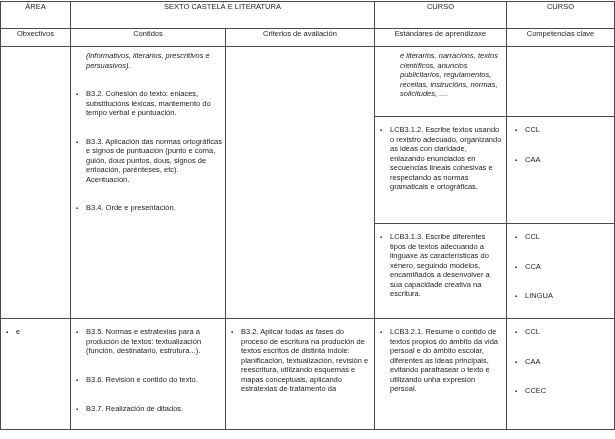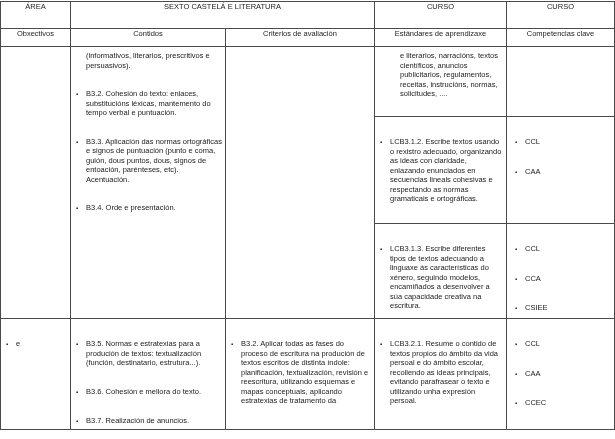--- a/index.html
+++ b/index.html
@@ -27,25 +27,25 @@
     line-height: 9.5px;
     overflow: hidden;
   }
   .hc {
     text-align: center;
     vertical-align: middle;
     font-size: 8px;
   }
   .cellpad { padding: 4px 3px 2px 5px; }
   .li { display: flex; margin-top: 19px; }
-  .li:first-child { margin-top: 16px; }
+  .li:first-child { margin-top: 4px; }
   .blt { flex: 0 0 10px; }
   .blt::before { content: "▪"; font-size: 6px; line-height: 9.5px; }
   .txt { flex: 1 1 auto; }
-  .cont { margin-left: 10px; margin-bottom: 3px; }
+  .cont { margin-left: 10px; margin-bottom: 3px; font-style: italic; }
   .cont-flush { margin-left: 20px; }
 </style>
 </head>
 <body>
 
 <table class="curr">
   <colgroup>
     <col style="width:70px">
     <col style="width:155px">
     <col style="width:149px">
@@ -134,21 +134,21 @@
         <div class="li">
           <span class="blt"></span>
           <span class="txt">CCL</span>
         </div>
         <div class="li">
           <span class="blt"></span>
           <span class="txt">CCA</span>
         </div>
         <div class="li">
           <span class="blt"></span>
-          <span class="txt">CSIEE</span>
+          <span class="txt">LINGUA</span>
         </div>
       </div>
     </td>
   </tr>
 
   <tr style="height:111px">
     <td>
       <div class="cellpad">
         <div class="li">
           <span class="blt"></span>
@@ -157,41 +157,41 @@
       </div>
     </td>
     <td>
       <div class="cellpad">
         <div class="li">
           <span class="blt"></span>
           <span class="txt">B3.5. Normas e estratexias para a produción de textos: textualización (función, destinatario, estrutura...).</span>
         </div>
         <div class="li">
           <span class="blt"></span>
-          <span class="txt">B3.6. Cohesión e mellora do texto.</span>
-        </div>
-        <div class="li">
-          <span class="blt"></span>
-          <span class="txt">B3.7. Realización de anuncios.</span>
+          <span class="txt">B3.6. Revisión e contido do texto.</span>
+        </div>
+        <div class="li">
+          <span class="blt"></span>
+          <span class="txt">B3.7. Realización de ditados.</span>
         </div>
       </div>
     </td>
     <td>
       <div class="cellpad">
         <div class="li">
           <span class="blt"></span>
           <span class="txt">B3.2. Aplicar todas as fases do proceso de escritura na produción de textos escritos de distinta índole: planificación, textualización, revisión e reescritura, utilizando esquemas e mapas conceptuais, aplicando estratexias de tratamento da</span>
         </div>
       </div>
     </td>
     <td>
       <div class="cellpad">
         <div class="li">
           <span class="blt"></span>
-          <span class="txt">LCB3.2.1. Resume o contido de textos propios do ámbito da vida persoal e do ámbito escolar, recollendo as ideas principais, evitando parafrasear o texto e utilizando unha expresión persoal.</span>
+          <span class="txt">LCB3.2.1. Resume o contido de textos propios do ámbito da vida persoal e do ámbito escolar, diferentes as ideas principais, evitando parafrasear o texto e utilizando unha expresión persoal.</span>
         </div>
       </div>
     </td>
     <td>
       <div class="cellpad" style="padding-left:8px">
         <div class="li">
           <span class="blt"></span>
           <span class="txt">CCL</span>
         </div>
         <div class="li">

